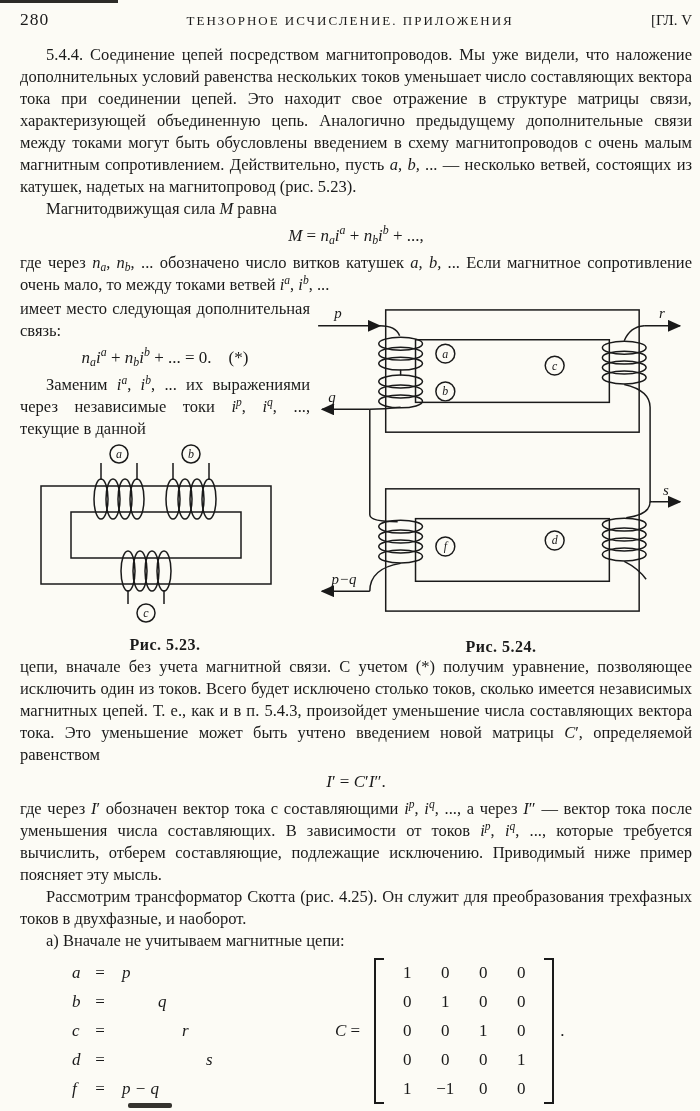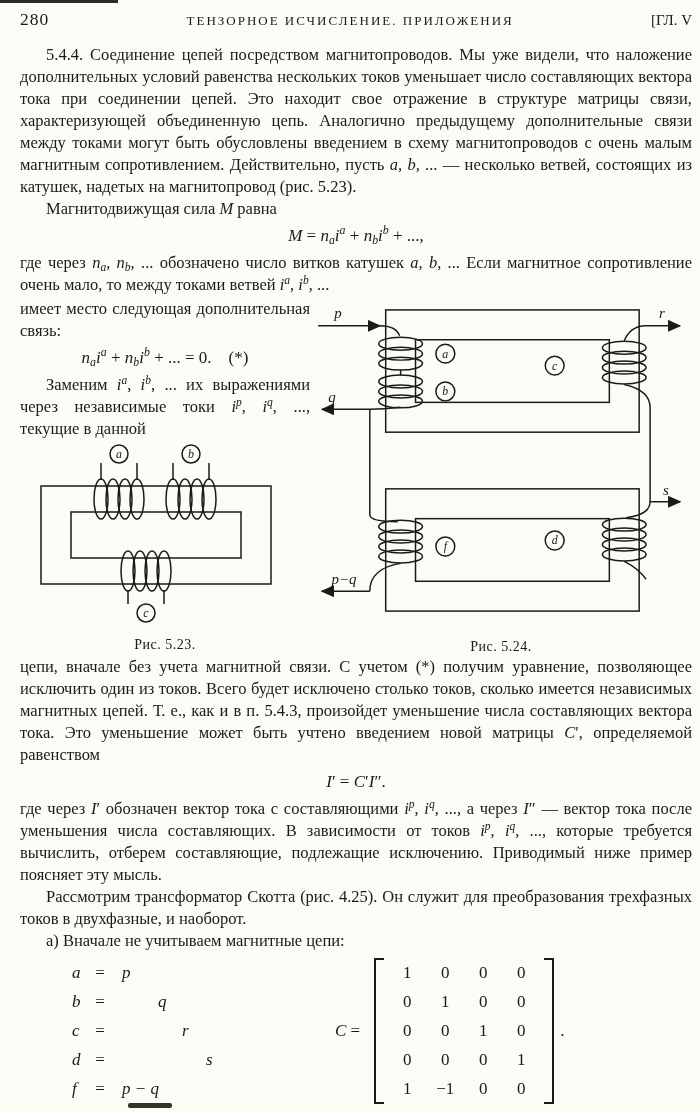--- a/index.html
+++ b/index.html
@@ -17,21 +17,21 @@
   .noind{text-indent:0;}
   .eq{text-align:center;margin:5px 0;font-size:17px;}
   .it{font-style:italic;}
   .bd{font-weight:normal;}
   .sup{font-size:70%;vertical-align:0.55em;line-height:0;}
   .sub{font-size:70%;vertical-align:-0.25em;line-height:0;}
   .columns{display:flex;height:358px;margin-top:2px;}
   .colL{width:290px;display:flex;flex-direction:column;}
   .colR{flex:1;display:flex;flex-direction:column;align-items:center;}
   figure{margin:0;margin-top:auto;text-align:center;}
-  figcaption{font-size:14px;margin-top:4px;letter-spacing:0.5px;}
+  figcaption{font-size:16px;margin-top:4px;letter-spacing:0.5px;font-weight:bold;}
   svg text{font-family:"Liberation Serif", serif;}
   .system{display:flex;align-items:center;margin:6px 0 0 52px;font-size:17px;}
   .syslines{display:flex;flex-direction:column;row-gap:7px;width:205px;}
   .sysline{display:flex;}
   .sysline .lhs{font-style:italic;width:16px;}
   .sysline .sign{width:24px;text-align:center;}
   .rhs{font-style:italic;}
   .i0{margin-left:10px}.i1{margin-left:46px}.i2{margin-left:70px}.i3{margin-left:94px}
   .clabel{margin-left:58px;margin-right:14px;}
   .matrix{display:flex;align-items:stretch;}

